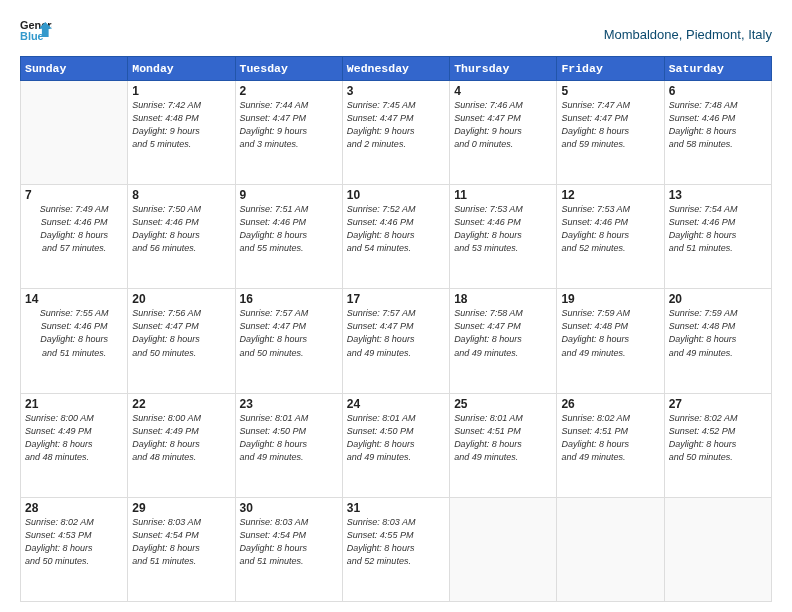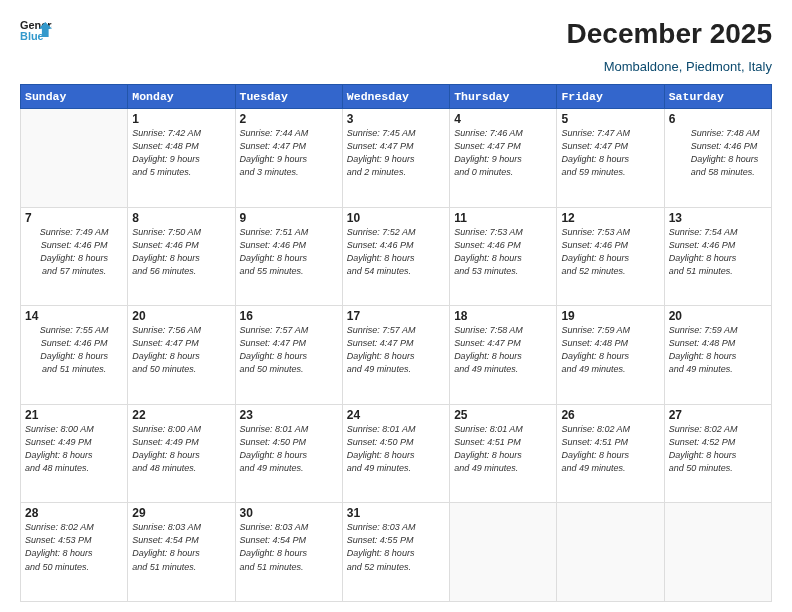--- a/index.html
+++ b/index.html
@@ -93,21 +93,20 @@
 <div class="page">
   <div class="header">
     <div class="logo">
       <svg class="logo-icon" viewBox="0 0 38 32" xmlns="http://www.w3.org/2000/svg">
         <text x="0" y="13" font-size="13" font-weight="bold" fill="#222" font-family="Arial">General</text>
         <text x="0" y="26" font-size="13" font-weight="bold" fill="#3399cc" font-family="Arial">Blue</text>
         <polygon points="30,4 38,12 34,12 34,22 26,22 26,12 22,12" fill="#3399cc"></polygon>
       </svg>
     </div>
     <div class="title-area">
-      <div class="main-title">December 2025</div>
       <div class="subtitle">Mombaldone, Piedmont, Italy</div>
     </div>
   </div>
 
   <table class="calendar">
     <thead>
       <tr>
         <th>Sunday</th>
         <th>Monday</th>
         <th>Tuesday</th>
@@ -150,21 +149,21 @@
           </td>
           <td>
             <span class="day-num">5</span>
             <div class="day-info" style="white-space: pre-line;">Sunrise: 7:47 AM
 Sunset: 4:47 PM
 Daylight: 8 hours
 and 59 minutes.</div>
           </td>
           <td>
             <span class="day-num">6</span>
-            <div class="day-info" style="white-space: pre-line; margin-left: 22px;">Sunrise: 7:48 AM
+            <div class="day-info" style="white-space: pre-line;">Sunrise: 7:48 AM
 Sunset: 4:46 PM
 Daylight: 8 hours
 and 58 minutes.</div>
           </td>
         </tr>
         <tr>
           <td>
             <span class="day-num">7</span>
             <div class="day-info" style="white-space: pre-line; text-align: center;">Sunrise: 7:49 AM
 Sunset: 4:46 PM

